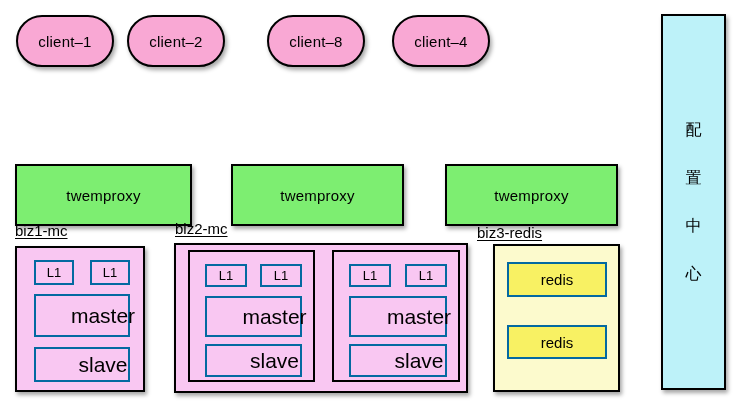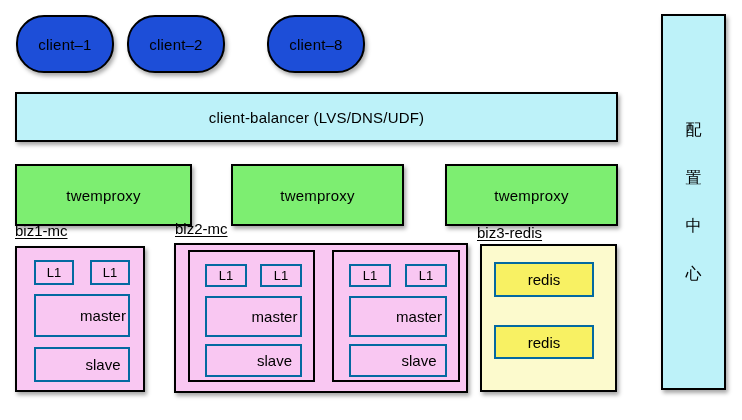--- a/index.html
+++ b/index.html
@@ -19,22 +19,22 @@
     position: absolute;
     border: 2px solid #000;
     display: flex;
     align-items: center;
     justify-content: center;
     box-shadow: 2px 3px 4px rgba(0,0,0,0.35);
     font-size: 15px;
     letter-spacing: 0.2px;
   }
   .client {
-    top: 15px; width: 98px; height: 58px;
-    background: #1d4ed8;
+    top: 15px; width: 98px; height: 52px;
+    background: #f9a8d4;
     border-radius: 28px;
   }
   .balancer {
     left: 15px; top: 92px; width: 603px; height: 50px;
     background: #bdf2f9;
   }
   .proxy {
     top: 164px; height: 62px;
     background: #7dee71;
   }
@@ -53,21 +53,21 @@
   .mc-fill { background: #f9c7f2; }
   .inner {
     position: absolute;
     border: 2px solid #0369a1;
     display: flex;
     align-items: center;
     justify-content: center;
   }
   .inner.l1 { width: 40px; height: 25px; font-size: 13px; }
   .shard .inner.l1 { width: 42px; height: 23px; }
-  .inner.wide { font-size: 15px; padding-left: 42px; }
+  .inner.wide { font-size: 21px; padding-left: 42px; }
   .redis-outer { background: #fcfacd; }
   .redis-node { background: #f8f163; font-size: 15px; }
   .config-center {
     position: absolute;
     left: 661px; top: 14px; width: 65px; height: 376px;
     background: #bdf2f9;
     border: 2px solid #000;
     box-shadow: 2px 3px 4px rgba(0,0,0,0.35);
     display: flex;
     flex-direction: column;
@@ -78,22 +78,22 @@
   }
 </style>
 </head>
 <body>
 
 <div class="canvas">
 
   <div class="node client" style="left:16px">client–1</div>
   <div class="node client" style="left:127px">client–2</div>
   <div class="node client" style="left:267px">client–8</div>
+  <div class="node client" style="left:392px">client–4</div>
 
-  <div class="node balancer">client-balancer (LVS/DNS/UDF)</div>
 
   <div class="node proxy" style="left:15px;  width:177px">twemproxy</div>
   <div class="node proxy" style="left:231px; width:173px">twemproxy</div>
   <div class="node proxy" style="left:445px; width:173px">twemproxy</div>
 
   <div class="cluster-label" style="left:15px; top:222px">biz1-mc</div>
   <div class="cluster mc-fill" style="left:15px; top:246px; width:130px; height:146px">
     <div class="inner l1 mc-fill" style="left:17px; top:12px">L1</div>
     <div class="inner l1 mc-fill" style="left:73px; top:12px">L1</div>
     <div class="inner wide mc-fill" style="left:17px; top:46px; width:96px; height:43px">master</div>
@@ -110,21 +110,21 @@
     </div>
     <div class="cluster mc-fill shard" style="left:156px; top:5px; width:128px; height:132px; box-shadow:none">
       <div class="inner l1 mc-fill" style="left:15px; top:12px">L1</div>
       <div class="inner l1 mc-fill" style="left:71px; top:12px">L1</div>
       <div class="inner wide mc-fill" style="left:15px; top:44px; width:98px; height:41px">master</div>
       <div class="inner wide mc-fill" style="left:15px; top:92px; width:98px; height:33px">slave</div>
     </div>
   </div>
 
   <div class="cluster-label" style="left:477px; top:224px">biz3-redis</div>
-  <div class="cluster redis-outer" style="left:480px; top:244px; width:137px; height:148px">
+  <div class="cluster redis-outer" style="left:493px; top:244px; width:127px; height:148px">
     <div class="inner redis-node" style="left:12px; top:16px; width:100px; height:35px">redis</div>
     <div class="inner redis-node" style="left:12px; top:79px; width:100px; height:34px">redis</div>
   </div>
 
   <div class="config-center">
     <span>配</span>
     <span>置</span>
     <span>中</span>
     <span>心</span>
   </div>

